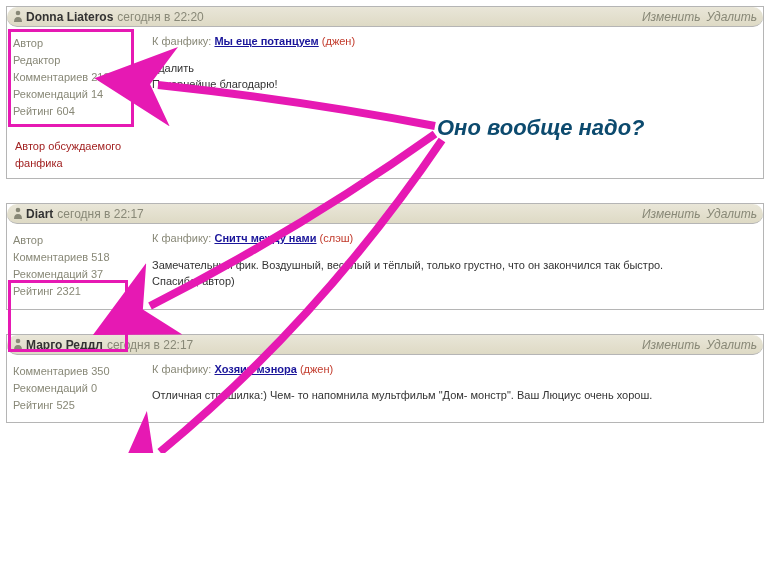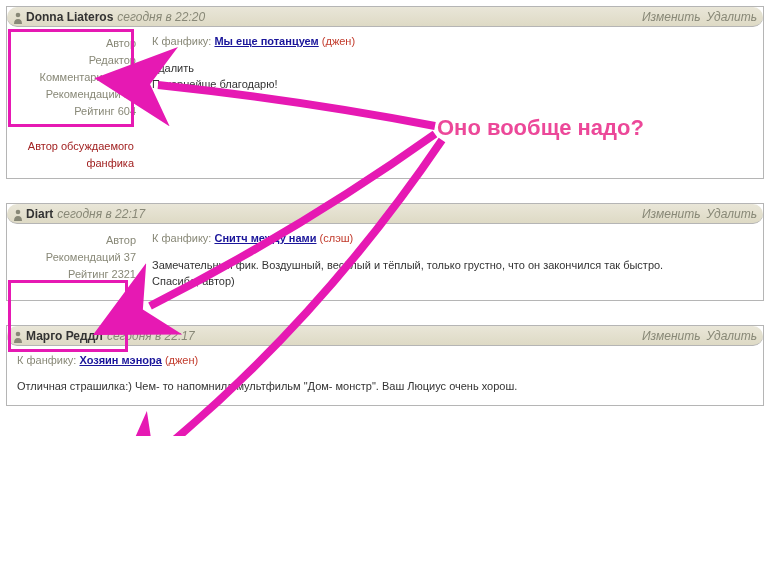--- a/index.html
+++ b/index.html
@@ -16,58 +16,57 @@
   .post {
     border: 1px solid #b5b5b5;
     margin-bottom: 24px;
     background: #fff;
   }
   .post-header {
     background: linear-gradient(#e9e6d8, #dedac5);
     border-bottom: 1px solid #b5b5b5;
     padding: 3px 6px 2px 6px;
     display: flex;
-    align-items: flex-end;
+    align-items: flex-start;
     min-height: 20px;
     border-radius: 10px;
   }
   .user-icon {
     display: inline-block;
     width: 10px;
     margin-right: 3px;
     color: #666655;
   }
   .user-icon svg { display: block; width: 10px; height: 12px; }
   .username {
     font-weight: bold;
     color: #333333;
     font-size: 12px;
   }
   .timestamp {
     color: #888877;
     font-size: 12px;
     margin-left: 4px;
-    font-style: italic;
   }
   .header-spacer { flex: 1; }
   .header-action {
     color: #888877;
     font-size: 12px;
     margin-left: 6px;
     cursor: pointer;
     font-style: italic;
   }
   .post-body {
     display: flex;
   }
   .user-sidebar {
     width: 135px;
     min-width: 135px;
     padding: 6px 4px;
-    text-align: right;
+    text-align: left;
     color: #888877;
     font-size: 11px;
     line-height: 1.55;
   }
   .user-stats {
     padding: 2px;
   }
   .author-of {
     color: #a22222;
     margin-top: 10px;
@@ -89,24 +88,25 @@
     font-weight: bold;
   }
   .fic-genre { color: #c23a2b; }
   .highlight-box {
     position: absolute;
     border: 3px solid #e619b3;
     pointer-events: none;
   }
   .annotation-text {
     position: absolute;
-    color: #ec4899;
+    color: #0c4a6e;
     font-weight: bold;
     font-size: 22px;
     font-family: Arial, sans-serif;
+    font-style: italic;
   }
   .arrow-svg {
     position: absolute;
     pointer-events: none;
     left: 0; top: 0;
     width: 770px; height: 584px;
     overflow: visible;
   }
 </style>
 </head>
@@ -159,20 +159,21 @@
     <a class="username">Diart</a>
     <span class="timestamp">сегодня в 22:17</span>
     <span class="header-spacer"></span>
     <a class="header-action">Изменить</a>
     <a class="header-action">Удалить</a>
   </div>
   <div class="post-body">
     <div class="user-sidebar">
       <div class="user-stats">
         <div>Автор</div>
+        <div>Комментариев 518</div>
         <div>Рекомендаций 37</div>
         <div>Рейтинг 2321</div>
       </div>
     </div>
     <div class="post-content">
       <div class="fic-link-line">
         <span class="fic-label">К фанфику: </span><a class="fic-link">Снитч между нами</a>
         <span class="fic-genre">(слэш)</span>
       </div>
       <div>Замечательный фик. Воздушный, весёлый и тёплый, только грустно, что он закончился так быстро.</div>
@@ -189,20 +190,27 @@
           <path d="M1 12 Q1 7 5 7 Q9 7 9 12 Z" fill="#888877"></path>
         </svg>
     </span>
     <a class="username">Марго Реддл</a>
     <span class="timestamp">сегодня в 22:17</span>
     <span class="header-spacer"></span>
     <a class="header-action">Изменить</a>
     <a class="header-action">Удалить</a>
   </div>
   <div class="post-body">
+    <div class="user-sidebar">
+      <div class="user-stats">
+        <div>Комментариев 350</div>
+        <div>Рекомендаций 0</div>
+        <div>Рейтинг 525</div>
+      </div>
+    </div>
     <div class="post-content">
       <div class="fic-link-line">
         <span class="fic-label">К фанфику: </span><a class="fic-link">Хозяин мэнора</a>
         <span class="fic-genre">(джен)</span>
       </div>
       <div>Отличная страшилка:) Чем- то напомнила мультфильм "Дом- монстр". Ваш Люциус очень хорош.</div>
     </div>
   </div>
 </div>
 

